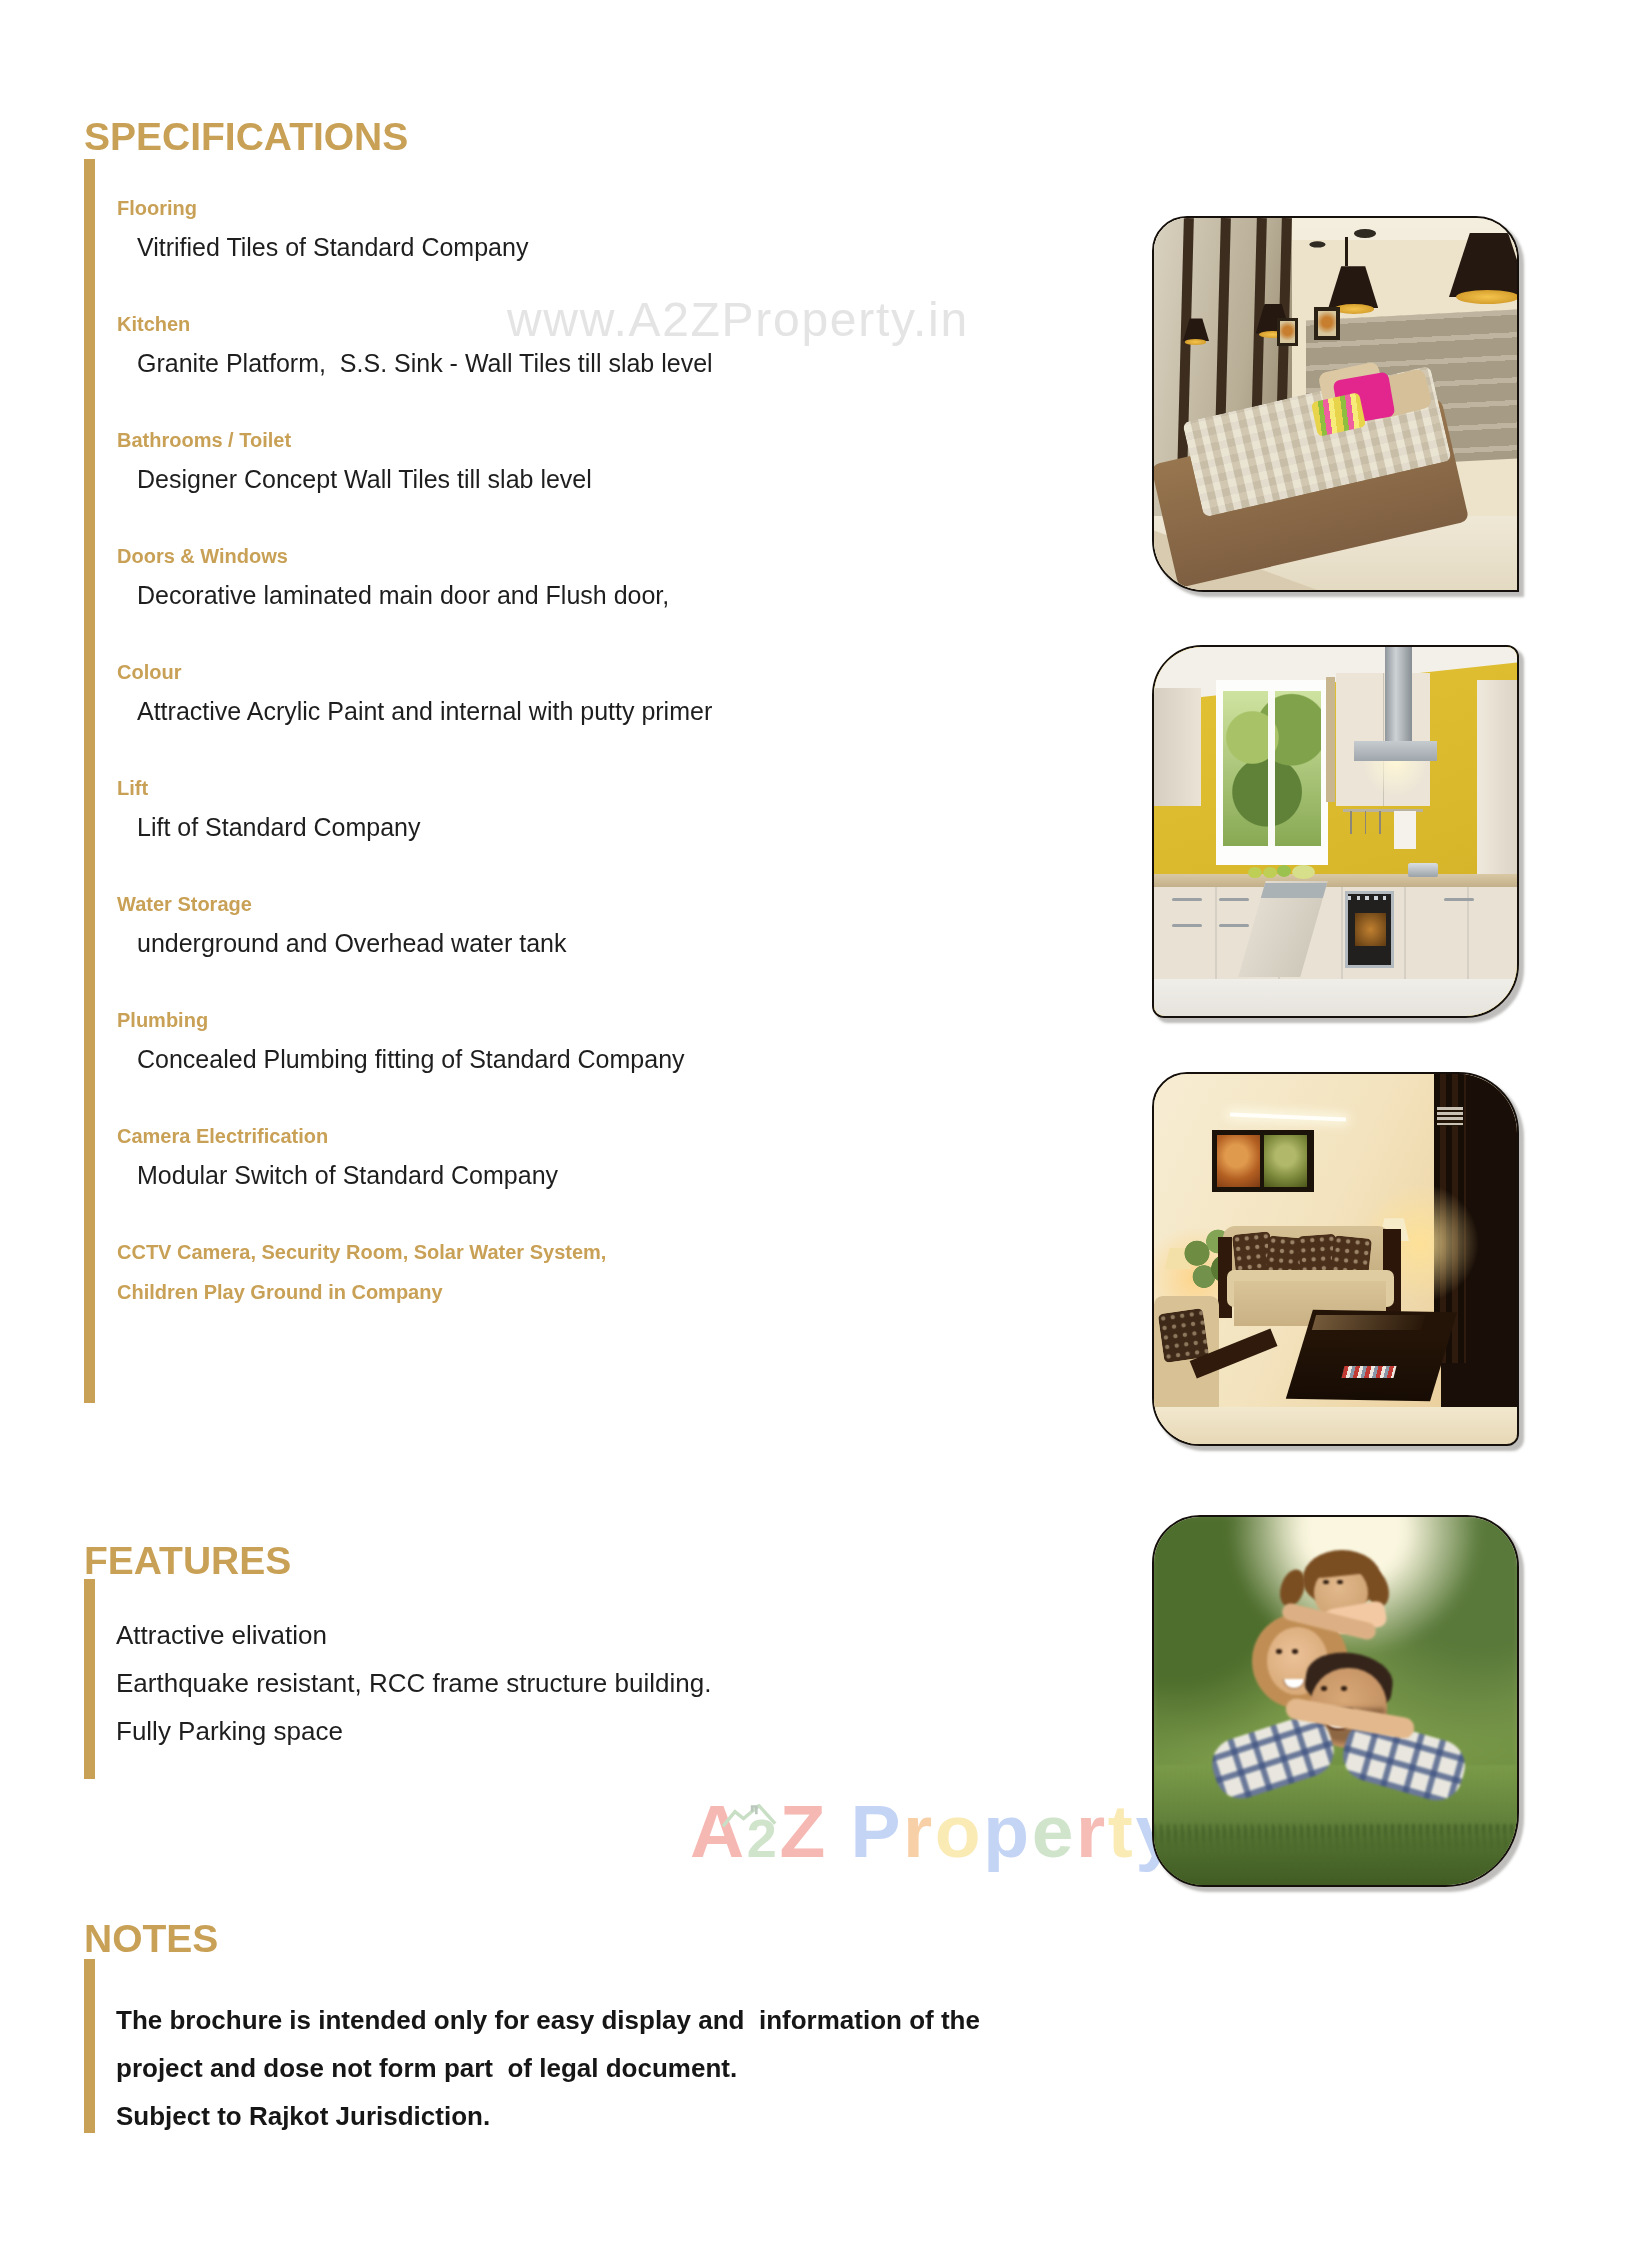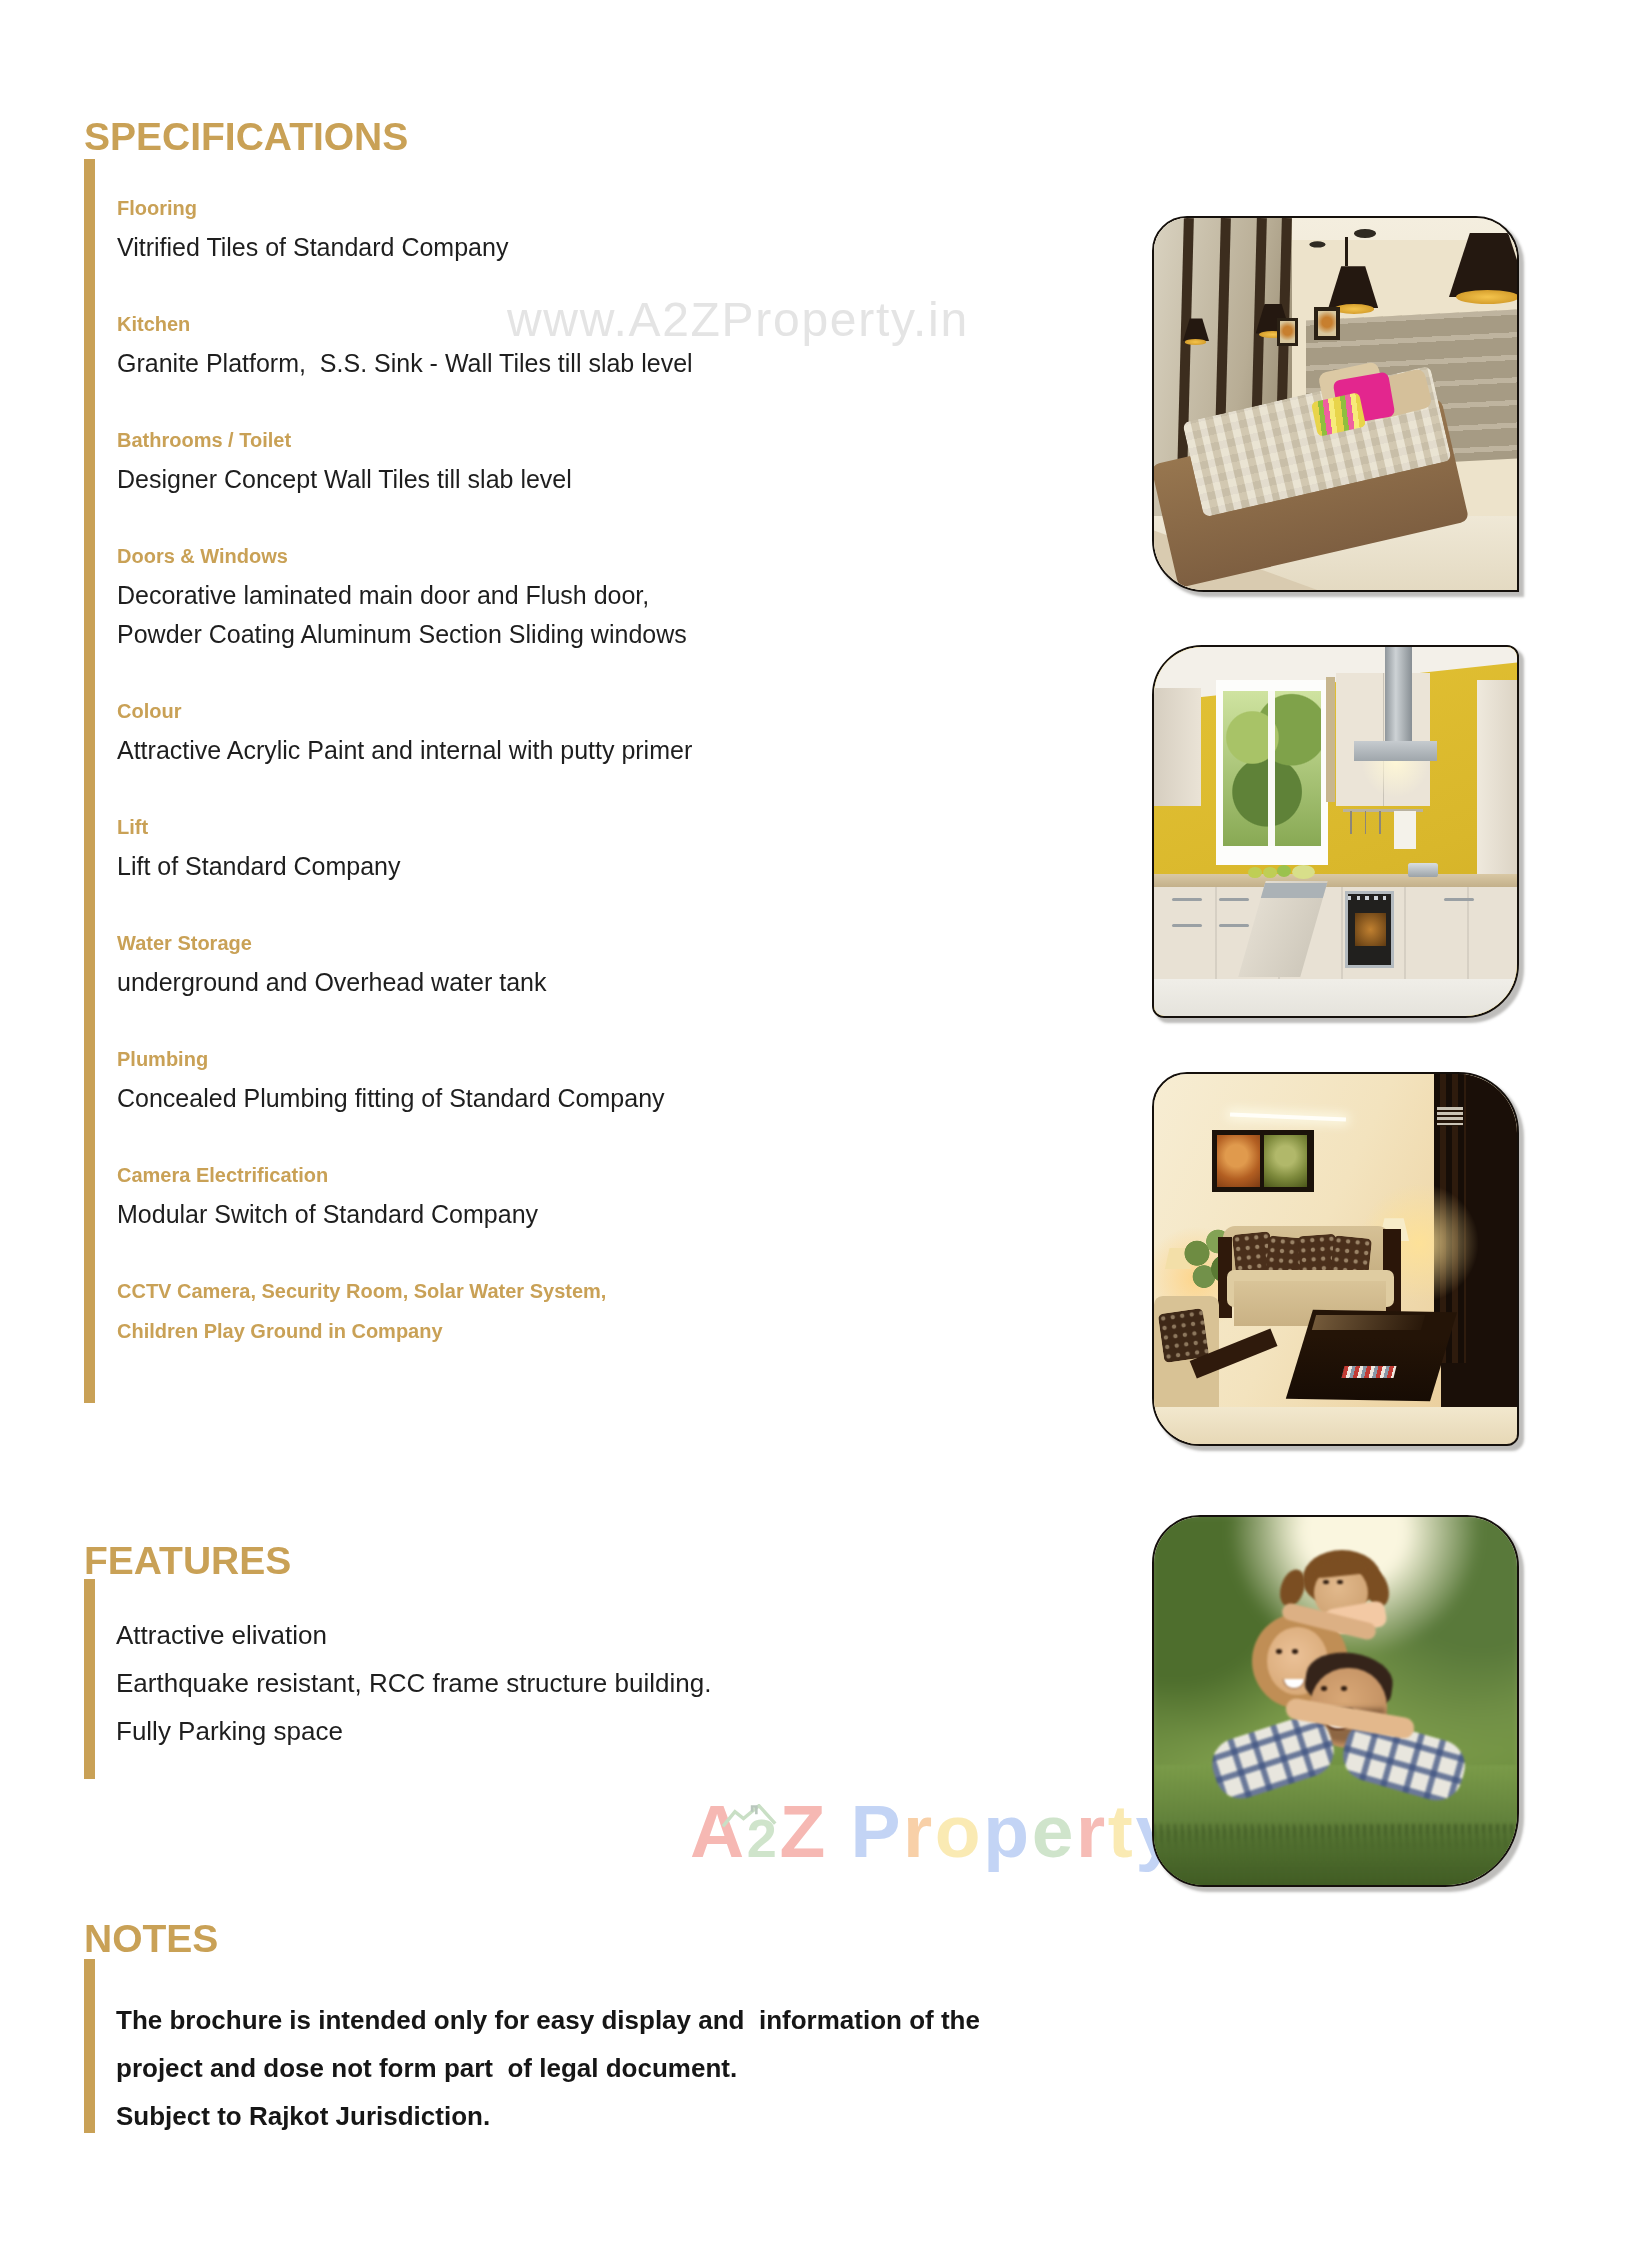--- a/index.html
+++ b/index.html
@@ -27,21 +27,21 @@
   .sec-heading { position:absolute; left:84px; font-size:39px; font-weight:700;
                  color:#C9A156; letter-spacing:0px; }
   .specs-heading    { top:115px; }
   .features-heading { top:1539px; }
   .notes-heading    { top:1917px; }
 
   
   .spec-list { position:absolute; left:117px; top:162px; padding-top:26px; width:1000px; }
   .spec-item { margin-bottom:37px; }
   .spec-title { font-size:20px; font-weight:700; color:#C9A156; line-height:40px; }
-  .spec-body  { font-size:25px; font-weight:400; color:#1E1E1E; line-height:39px; white-space:pre-wrap; }
+  .spec-body  { font-size:25px; font-weight:400; color:#1E1E1E; line-height:39px; white-space:pre-wrap;margin-left:20px; }
 
   
   .feature-list { position:absolute; left:116px; top:1611px; width:957px; }
   .feature-line { font-size:26px; color:#1E1E1E; line-height:48px; white-space:pre-wrap; }
 
   
   .notes-list { position:absolute; left:116px; top:1996px; width:1044px; }
   .notes-line { font-size:26px; font-weight:700; color:#161616; line-height:48px; white-space:pre-wrap; }
 
   
@@ -270,21 +270,20 @@
       </div>
 
       <div class="spec-item">
         <div class="spec-title">Bathrooms / Toilet</div>
         <div class="spec-body">Designer Concept Wall Tiles till slab level</div>
       </div>
 
       <div class="spec-item">
         <div class="spec-title">Doors &amp; Windows</div>
         <div class="spec-body">Decorative laminated main door and Flush door,</div>
-        <div class="spec-body">Powder Coating Aluminum Section Sliding windows</div>
       </div>
 
       <div class="spec-item">
         <div class="spec-title">Colour</div>
         <div class="spec-body">Attractive Acrylic Paint and internal with putty primer</div>
       </div>
 
       <div class="spec-item">
         <div class="spec-title">Lift</div>
         <div class="spec-body">Lift of Standard Company</div>

